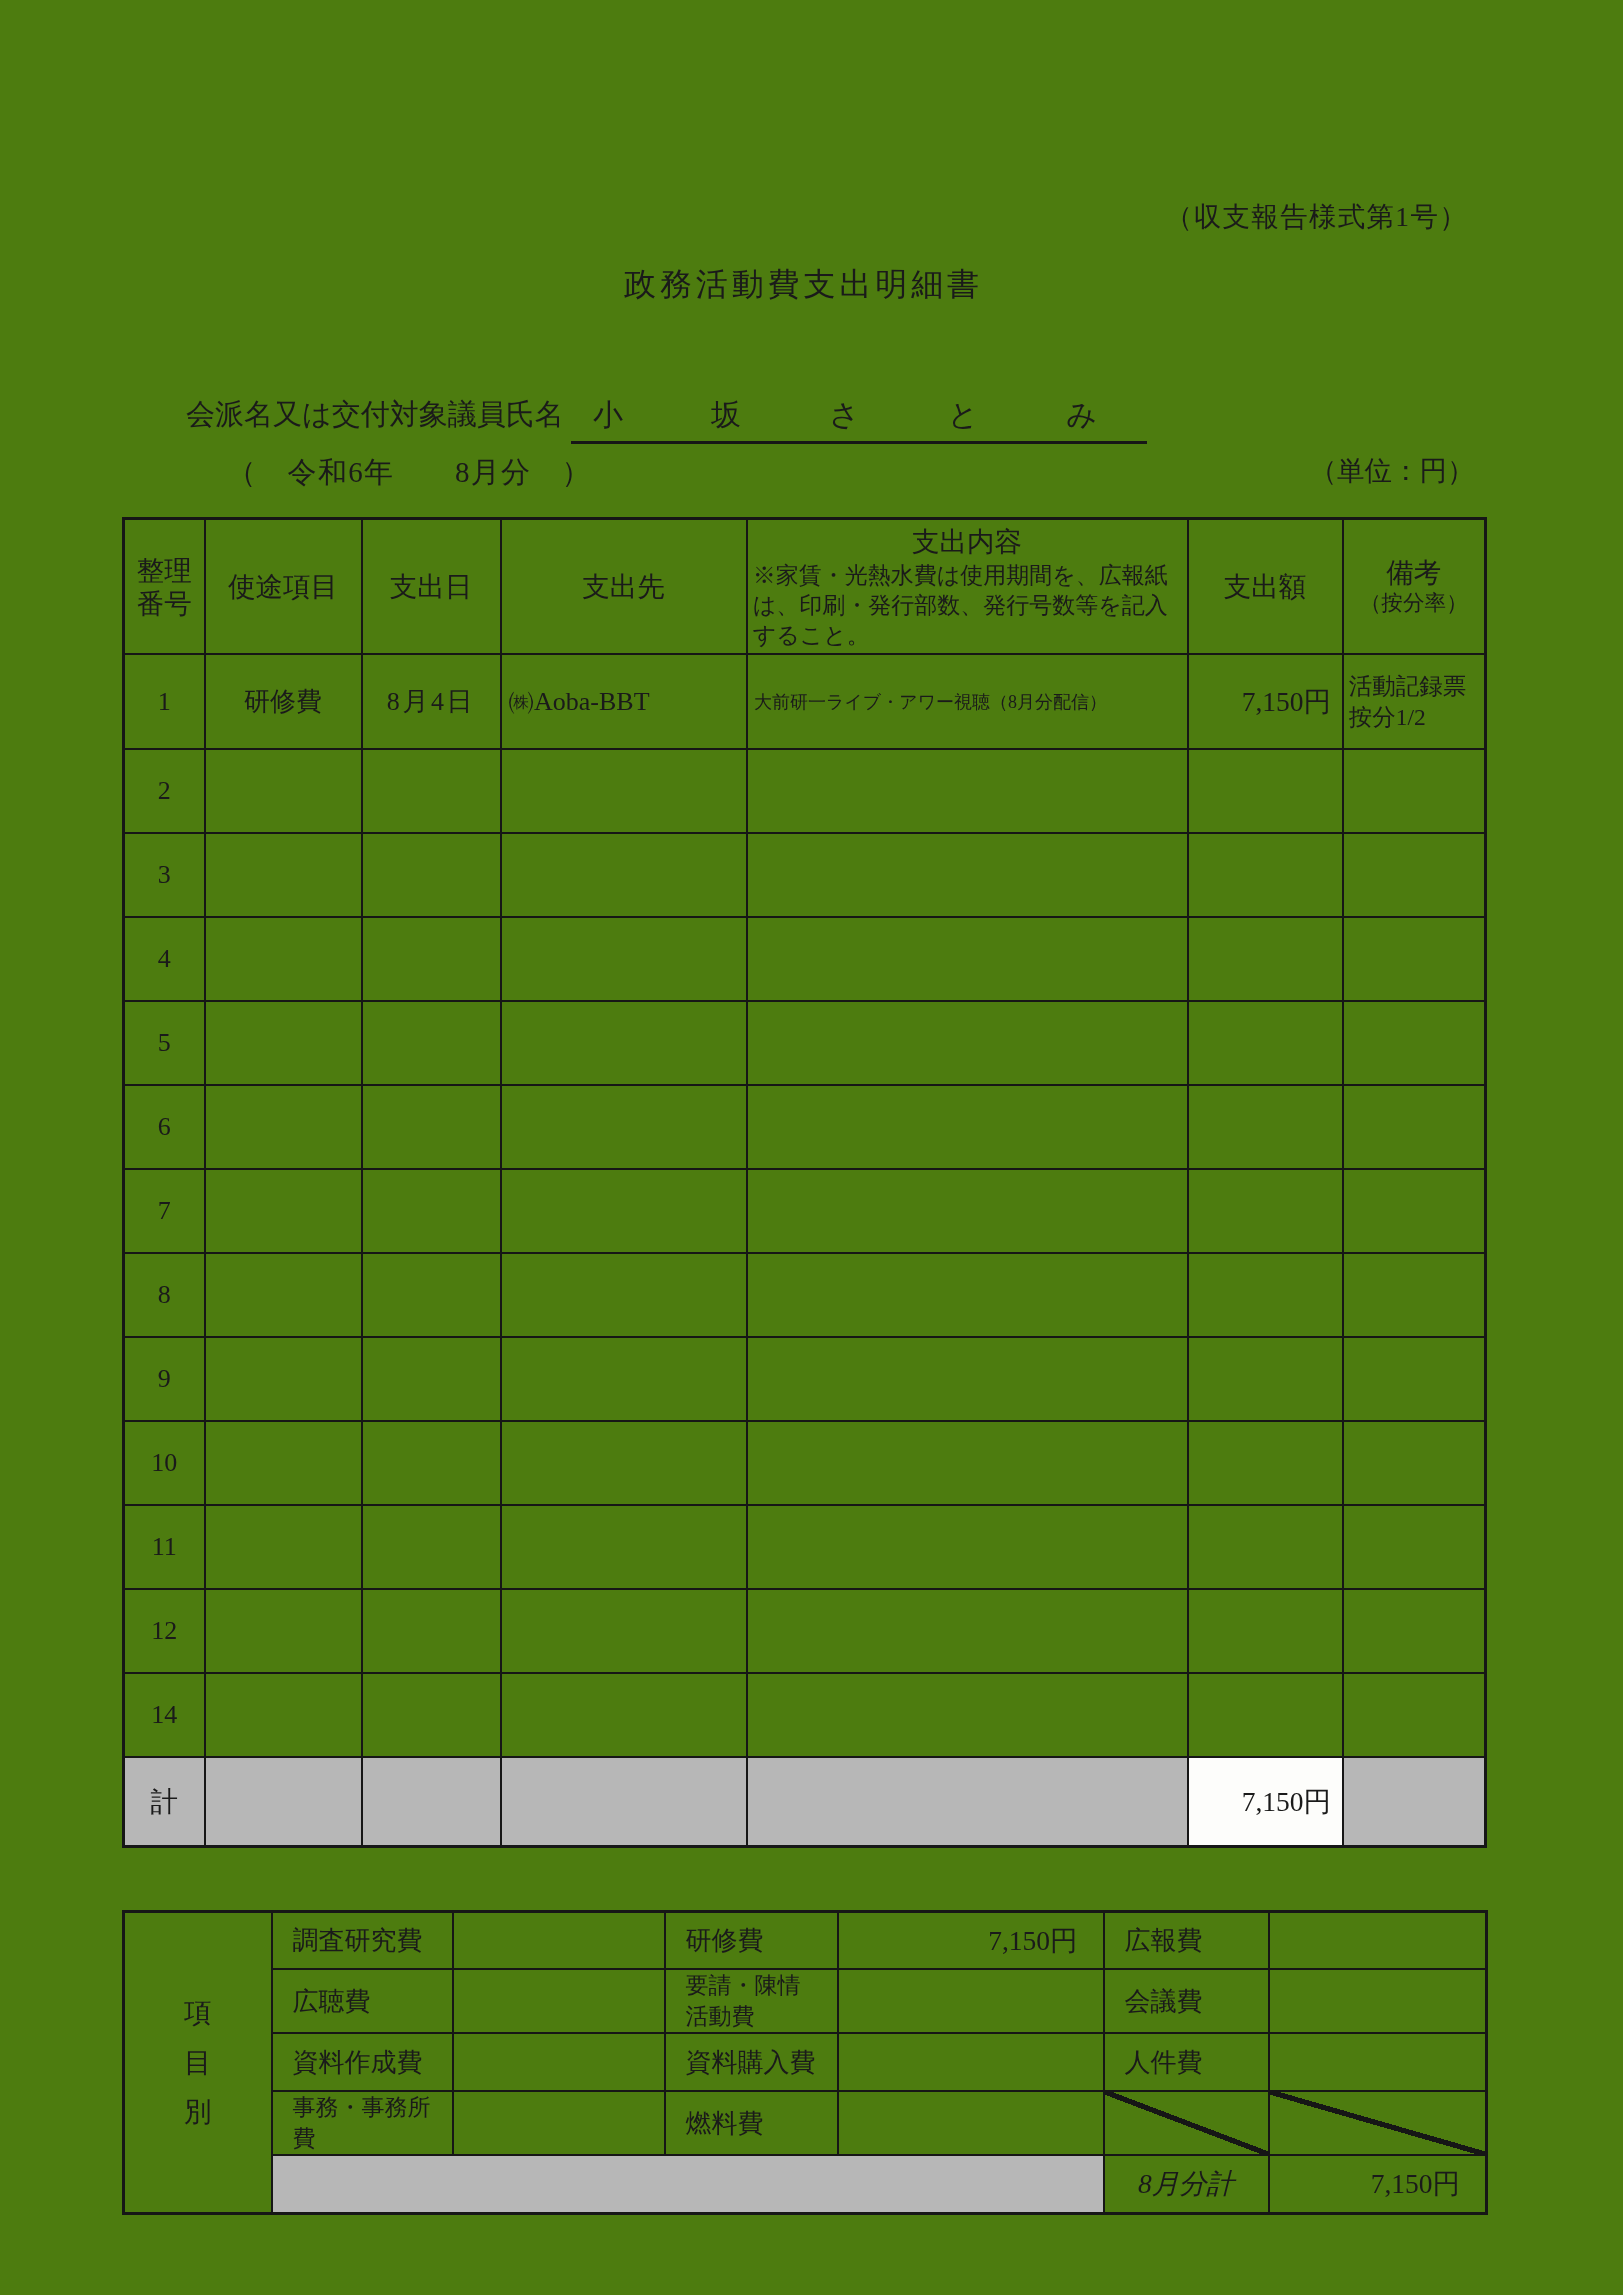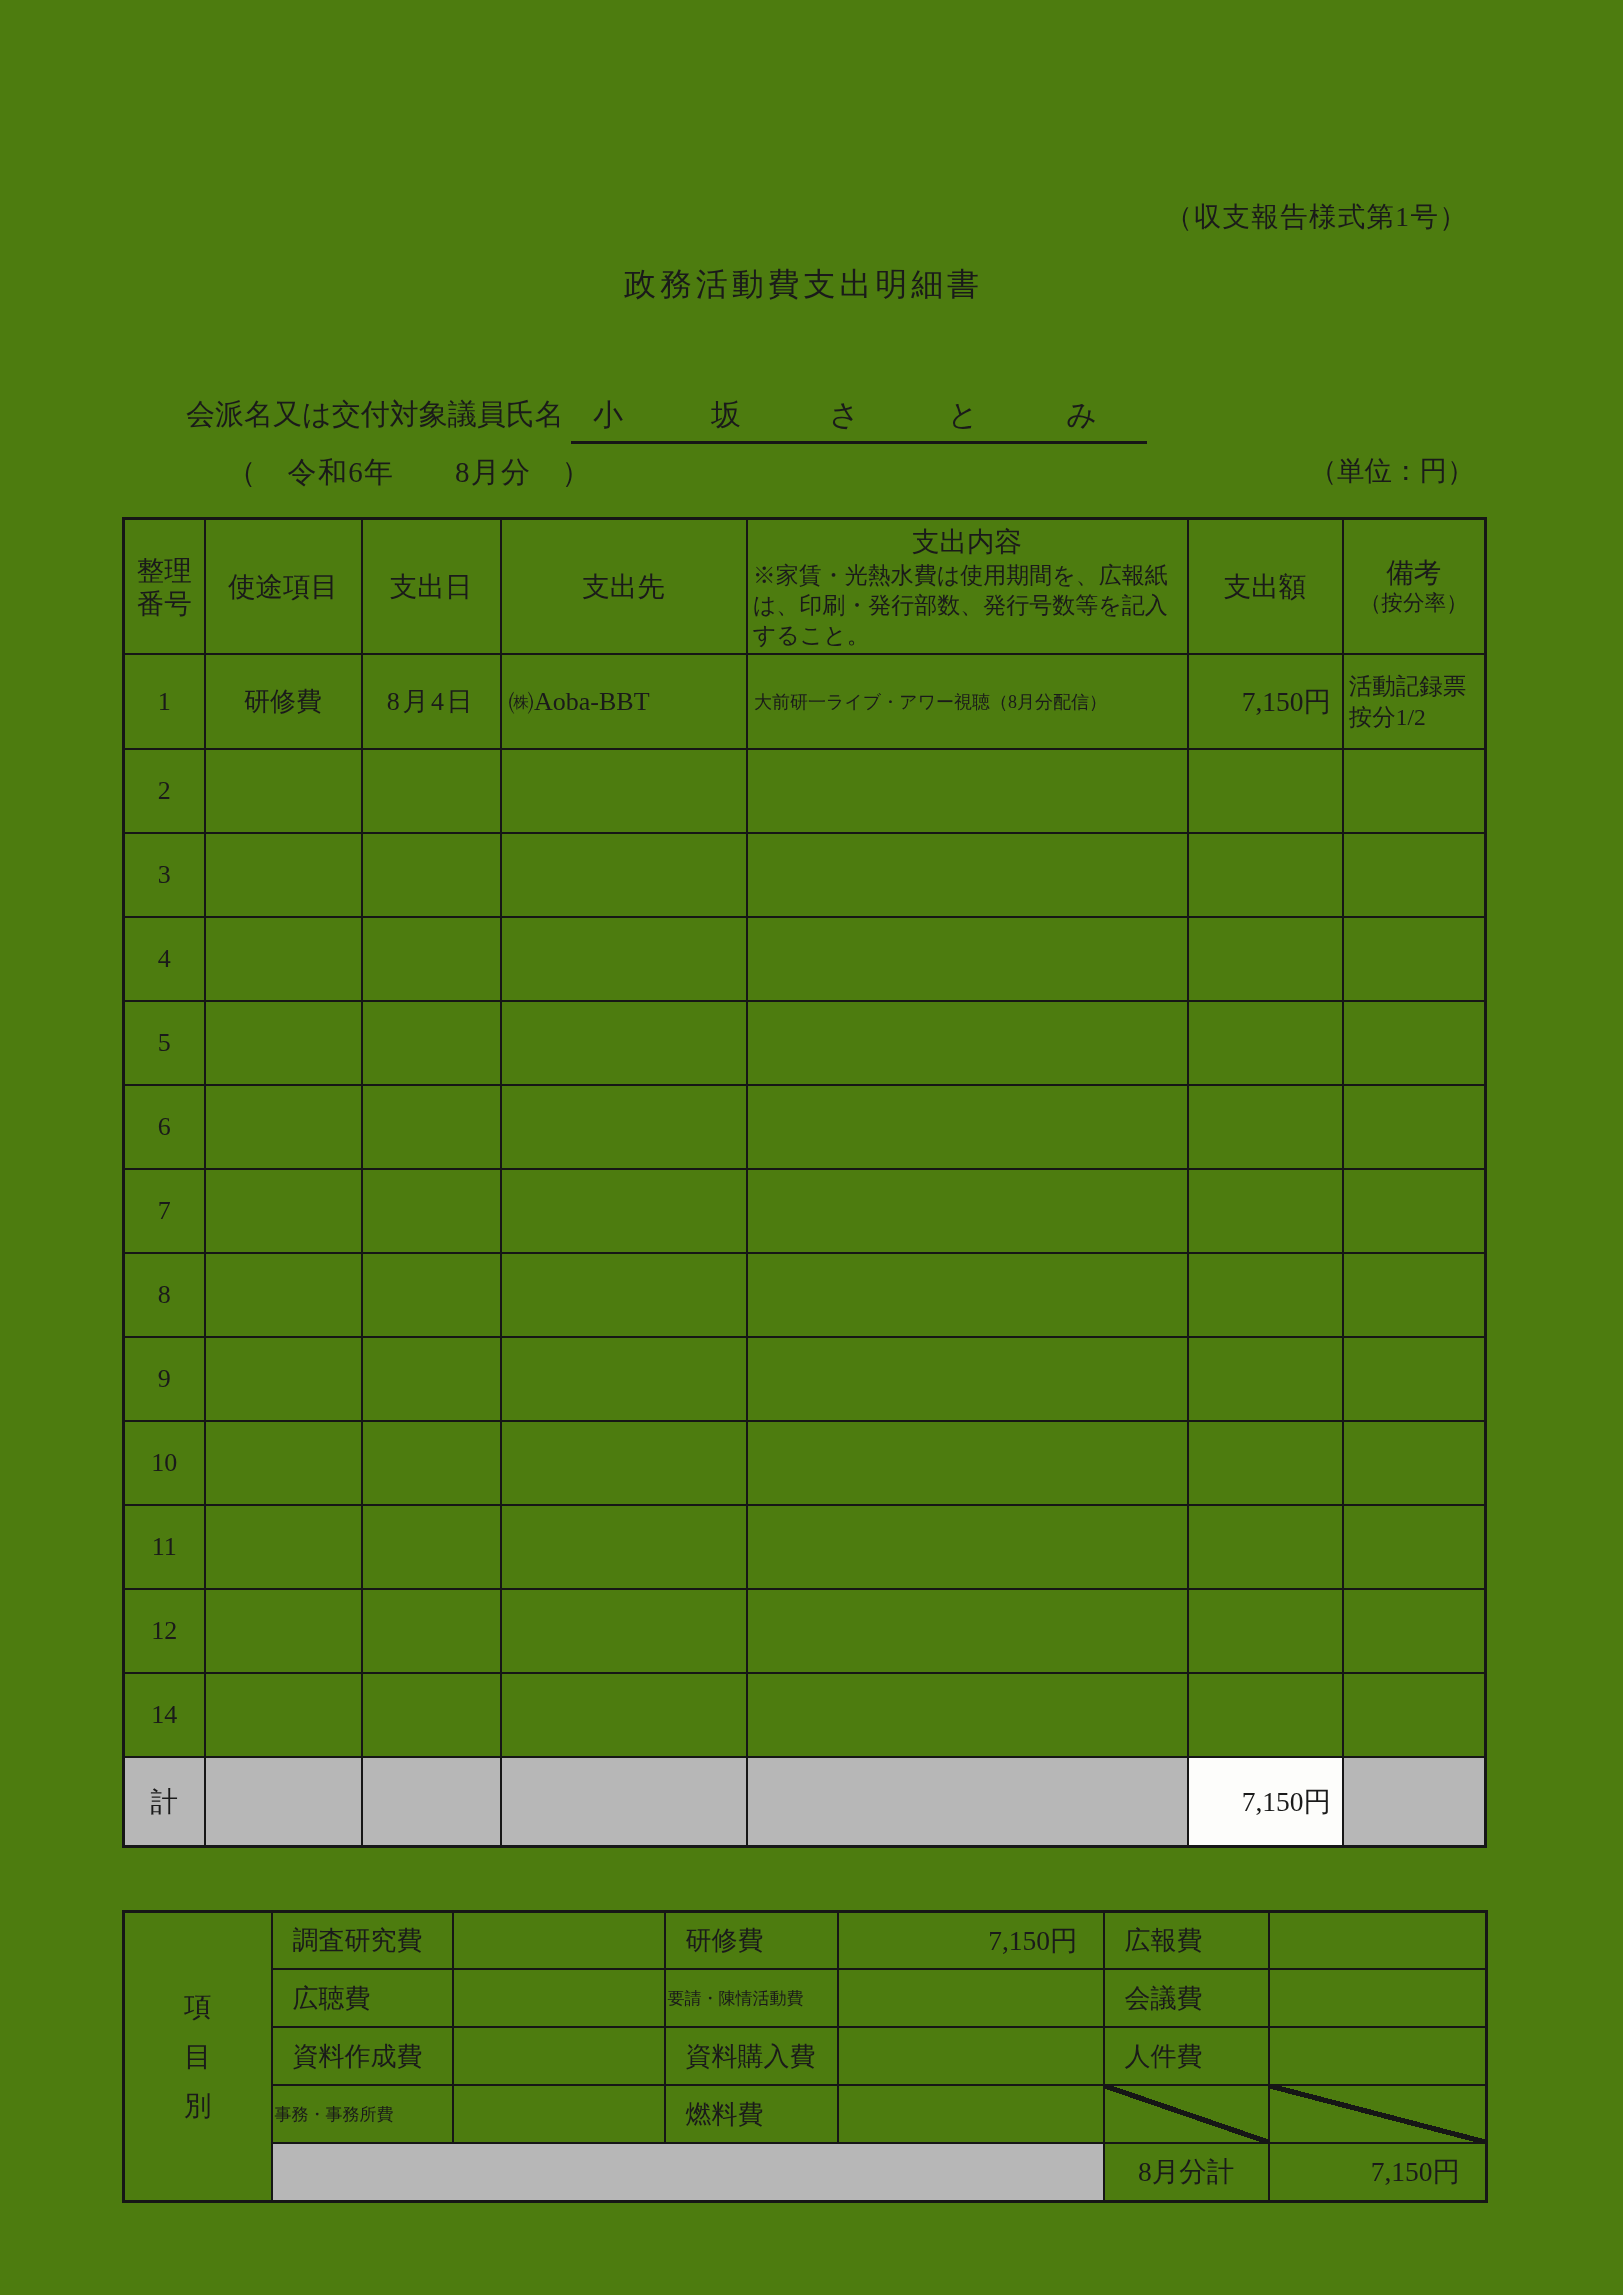--- a/index.html
+++ b/index.html
@@ -45,29 +45,29 @@
   tr.total-row { height:89px; }
   tr.total-row td { background:#b7b7b7; }
   tr.total-row td.c-amount { background:#fdfdfb; }
   tr.total-row td.c-no { font-size:27.5px; }
 
   .category-table { width:1363px; border:3.9px solid #161616; margin-top:62px; }
   .category-table tr { height:58px; }
   td.side-cell { vertical-align:middle; text-align:center; }
   .vertical-label { width:31px; margin:0 auto; font-size:27.5px; line-height:1.8; word-break:break-all; text-align:center; }
   td.cat-label { text-align:left; font-size:26px; padding:0 20px; vertical-align:middle; }
-  td.cat-label.small { font-size:17px; padding:0 2px; }
+  td.cat-label.small { font-size:23px; padding:0 20px; }
   td.cat-value { text-align:right; font-size:27.5px; padding:0 25px 0 6.5px; vertical-align:middle; }
   td.diag {
     background:linear-gradient(to top right,
       transparent calc(50% - 2.6px), #161616 calc(50% - 2.6px),
       #161616 calc(50% + 2.6px), transparent calc(50% + 2.6px));
   }
   td.gray-span { background:#b7b7b7; }
-  td.month-total-label { text-align:center; font-size:27.5px; vertical-align:middle; }
+  td.month-total-label { text-align:center; font-size:27.5px; vertical-align:middle;font-style:italic; }
   td.month-total-value { text-align:right; font-size:27.5px; padding-right:25px; vertical-align:middle; }
 </style>
 </head>
 <body>
 
 <div class="page">
 
   <div class="form-label">（収支報告様式第1号）</div>
   <div class="title">政務活動費支出明細書</div>
 

